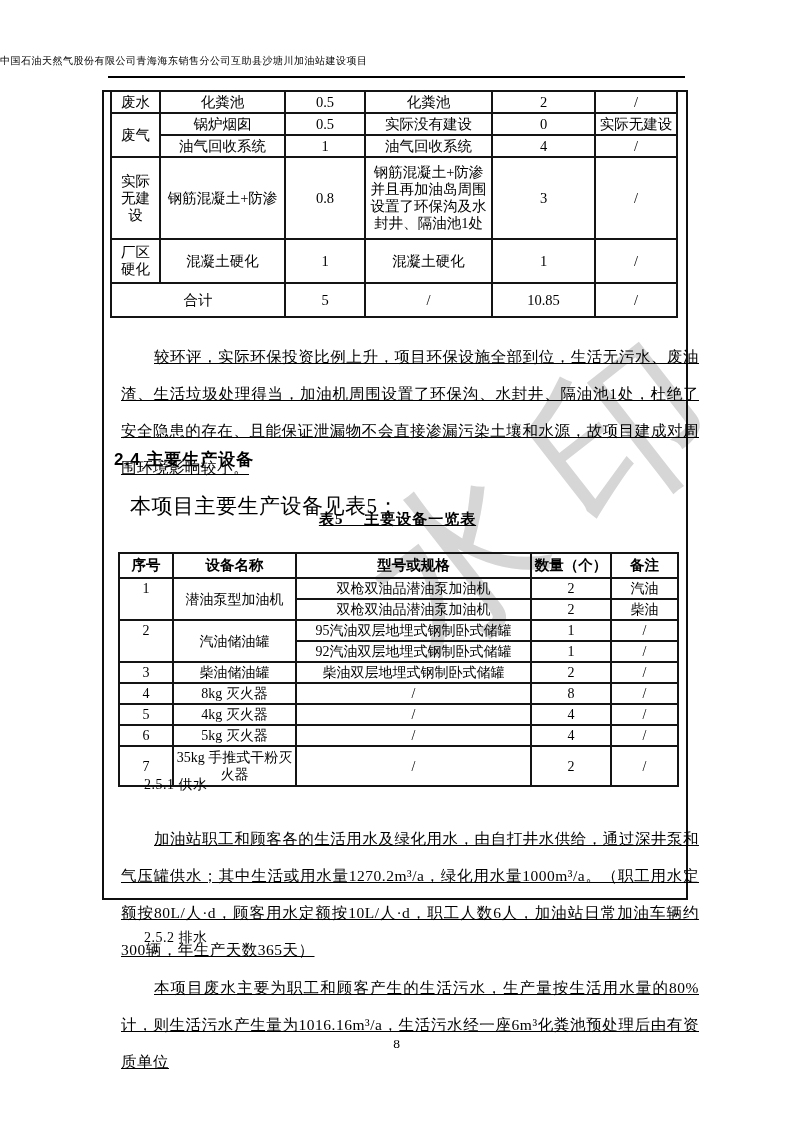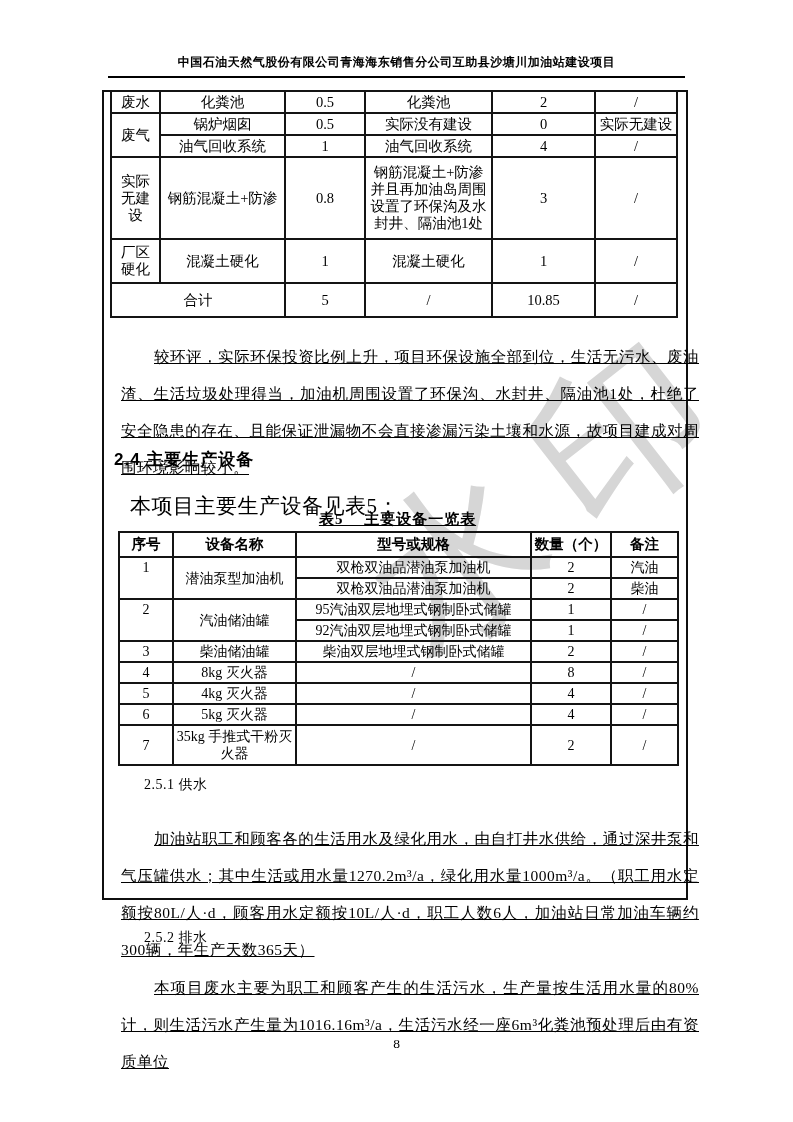--- a/index.html
+++ b/index.html
@@ -4,34 +4,34 @@
 <style>
   html,body{margin:0;padding:0;background:#ffffff;}
   .page{position:relative;width:793px;height:1122px;background:#fff;overflow:hidden;
         font-family:"Liberation Serif",serif;color:#000;}
   
   .watermark{position:absolute;left:345px;top:400px;z-index:0;
              font-family:"Liberation Sans",sans-serif;font-size:172px;line-height:1;
              color:#d6d6d6;letter-spacing:36px;white-space:nowrap;
              transform:rotate(-38deg);transform-origin:center center;}
   
-  .doc-header{position:absolute;top:54px;left:0;width:100%;text-align:center;z-index:1;
-              font-size:12px;font-weight:700;letter-spacing:0.5px;}
+  .doc-header{position:absolute;top:54px;left:0;width:100%;z-index:1;
+              font-size:10px;font-weight:400;letter-spacing:0.5px;}
   .header-rule{position:absolute;top:76px;left:108px;width:577px;border-top:2px solid #000;z-index:1;}
   
   .frame{position:absolute;left:102px;top:90px;width:586px;height:810px;
          border:2px solid #0f0f0f;box-sizing:border-box;z-index:1;}
   
   table{border-collapse:collapse;table-layout:fixed;}
   td,th{border:2px solid #141414;text-align:center;vertical-align:middle;
         padding:1px 2px;overflow:hidden;}
   .env-table{position:absolute;left:6px;top:-2px;width:566px;font-size:14.5px;line-height:17px;}
   .env-table .h22{height:22px;} .env-table .h82{height:82px;}
   .env-table .h44{height:44px;border-radius:13px;} .env-table .h34{height:34px;}
-  .equip-table{position:absolute;left:14px;top:439px;width:559px;font-size:14px;line-height:17px;}
+  .equip-table{position:absolute;left:14px;top:460px;width:559px;font-size:14px;line-height:17px;}
   .equip-table th{font-family:"Liberation Sans",sans-serif;font-size:14.5px;font-weight:700;height:21px;}
   .equip-table .h19{height:19px;} .equip-table .h40{height:40px;}
   .vtop{vertical-align:top;}
   
   .para{position:absolute;left:1px;width:578px;margin:16px;font-size:15.5px;letter-spacing:0.5px;
         line-height:37px;text-align:justify;text-indent:33px;text-decoration:underline;}
   .p-summary{top:230px;}
   .p-supply{top:712px;}
   .p-drain{top:861px;}
   .h-bold{position:absolute;left:10px;margin:0;font-family:"Liberation Sans",sans-serif;

